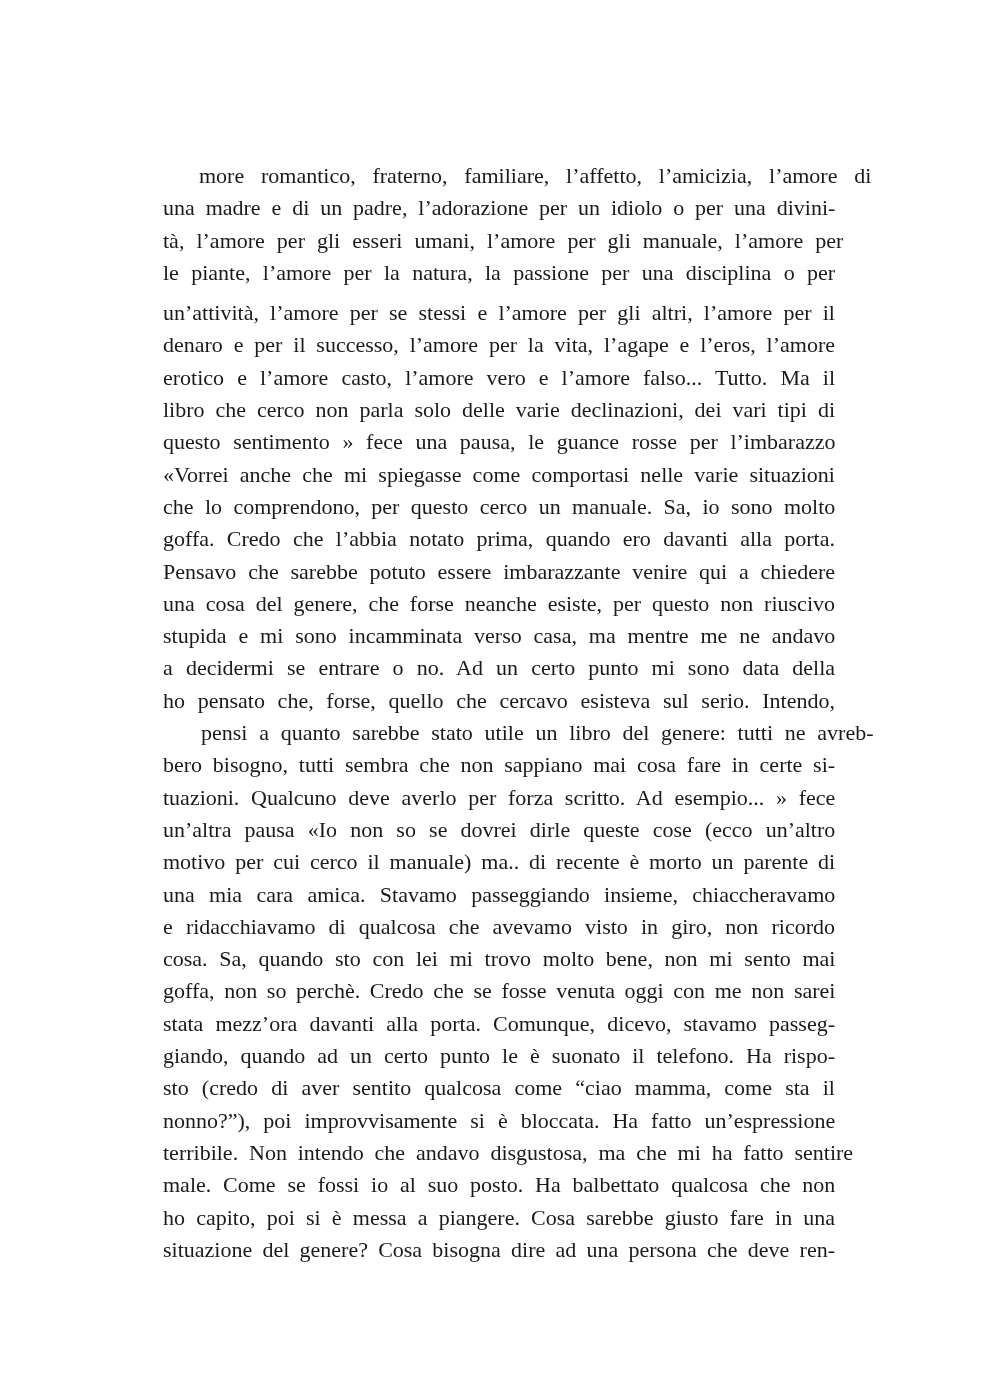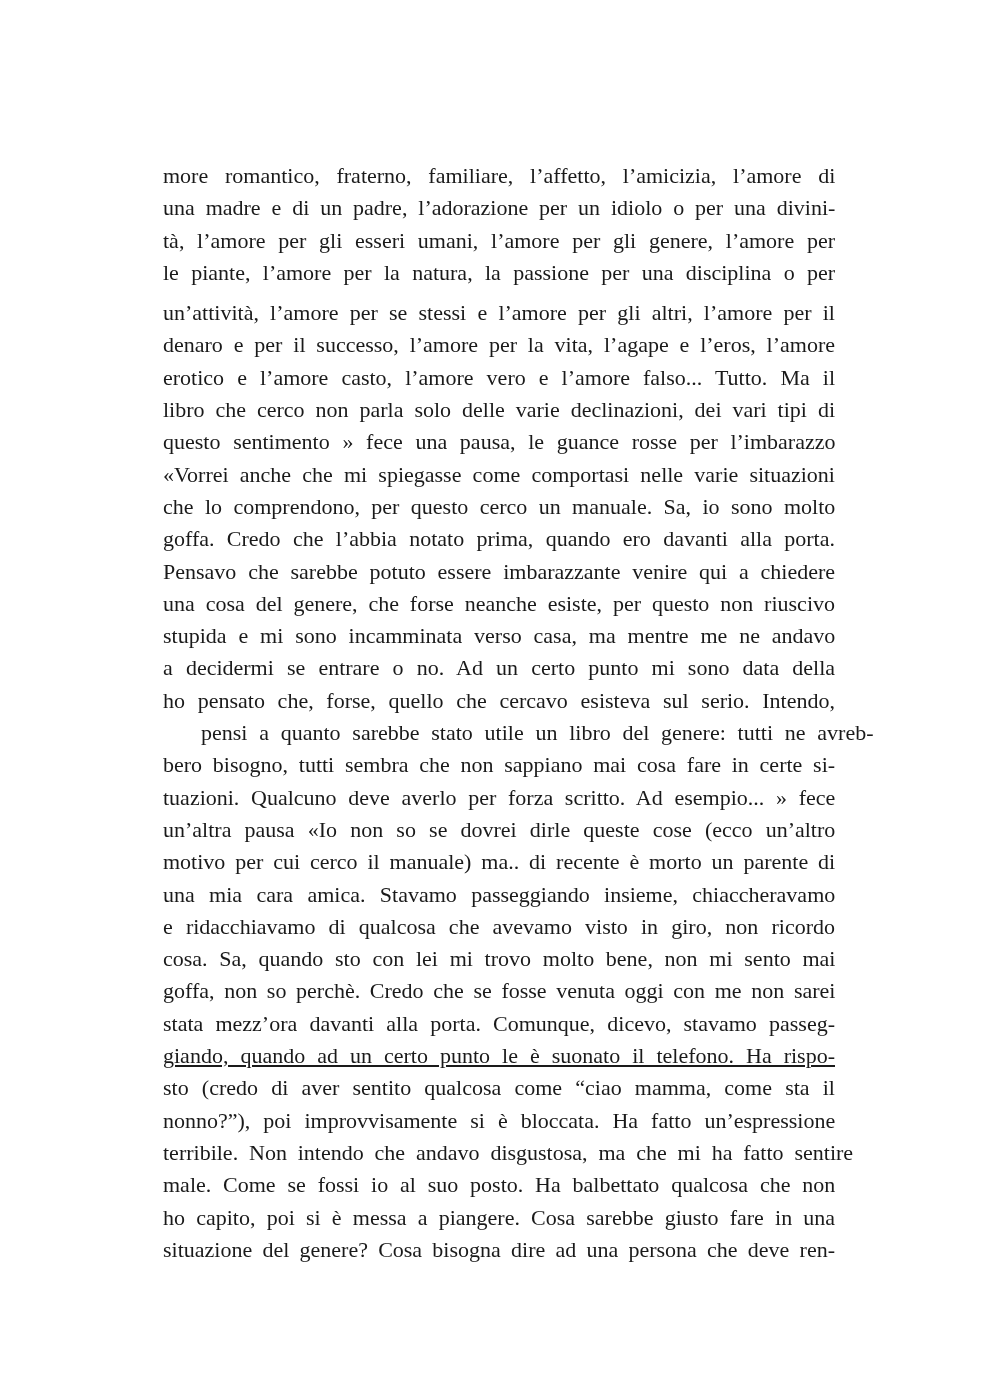--- a/index.html
+++ b/index.html
@@ -20,23 +20,23 @@
       white-space: nowrap;
       text-align: justify;
       text-align-last: justify;
     }
     .line.last { text-align-last: justify; }
   </style>
 </head>
 <body>
 
 <div class="page">
-  <span class="line" style="white-space: nowrap; display: block; word-spacing: 11.2857px;">more romantico, fraterno, familiare, l’affetto, l’amicizia, l’amore di</span>
+  <span class="line" style="white-space: nowrap; display: block; word-spacing: 11.2857px; margin-left: 36px;">more romantico, fraterno, familiare, l’affetto, l’amicizia, l’amore di</span>
   <span class="line" style="white-space: nowrap; display: block; word-spacing: 5.38462px;">una madre e di un padre, l’adorazione per un idiolo o per una divini-</span>
-  <span class="line" style="white-space: nowrap; display: block; word-spacing: 6.54545px;">tà, l’amore per gli esseri umani, l’amore per gli genere, l’amore per</span>
+  <span class="line" style="white-space: nowrap; display: block; word-spacing: 6.54545px;">tà, l’amore per gli esseri umani, l’amore per gli manuale, l’amore per</span>
   <span class="line" style="white-space: nowrap; display: block; word-spacing: 6.83333px;">le piante, l’amore per la natura, la passione per una disciplina o per</span>
   <span class="line" style="white-space: nowrap; display: block; word-spacing: 5.66667px; margin-top: 8px;">un’attività, l’amore per se stessi e l’amore per gli altri, l’amore per il</span>
   <span class="line" style="white-space: nowrap; display: block; word-spacing: 5.33333px;">denaro e per il successo, l’amore per la vita, l’agape e l’eros, l’amore</span>
   <span class="line" style="white-space: nowrap; display: block; word-spacing: 7.54545px;">erotico e l’amore casto, l’amore vero e l’amore falso... Tutto. Ma il</span>
   <span class="line" style="white-space: nowrap; display: block; word-spacing: 5.41667px;">libro che cerco non parla solo delle varie declinazioni, dei vari tipi di</span>
   <span class="line" style="white-space: nowrap; display: block; word-spacing: 7.2px;">questo sentimento » fece una pausa, le guance rosse per l’imbarazzo</span>
   <span class="line" style="white-space: nowrap; display: block; word-spacing: 5.66667px;">«Vorrei anche che mi spiegasse come comportasi nelle varie situazioni</span>
   <span class="line" style="white-space: nowrap; display: block; word-spacing: 5.90909px;">che lo comprendono, per questo cerco un manuale. Sa, io sono molto</span>
   <span class="line" style="white-space: nowrap; display: block; word-spacing: 6.8px;">goffa. Credo che l’abbia notato prima, quando ero davanti alla porta.</span>
   <span class="line" style="white-space: nowrap; display: block; word-spacing: 6.33333px;">Pensavo che sarebbe potuto essere imbarazzante venire qui a chiedere</span>
@@ -47,20 +47,20 @@
   <span class="line" style="white-space: nowrap; display: block; word-spacing: 6.25px; margin-left: 38px;">pensi a quanto sarebbe stato utile un libro del genere: tutti ne avreb-</span>
   <span class="line" style="white-space: nowrap; display: block; word-spacing: 5.25px;">bero bisogno, tutti sembra che non sappiano mai cosa fare in certe si-</span>
   <span class="line" style="white-space: nowrap; display: block; word-spacing: 6.2px;">tuazioni. Qualcuno deve averlo per forza scritto. Ad esempio... » fece</span>
   <span class="line" style="white-space: nowrap; display: block; word-spacing: 7.63636px;">un’altra pausa «Io non so se dovrei dirle queste cose (ecco un’altro</span>
   <span class="line" style="white-space: nowrap; display: block; word-spacing: 4.38462px;">motivo per cui cerco il manuale) ma.. di recente è morto un parente di</span>
   <span class="line" style="white-space: nowrap; display: block; word-spacing: 8.85714px;">una mia cara amica. Stavamo passeggiando insieme, chiaccheravamo</span>
   <span class="line" style="white-space: nowrap; display: block; word-spacing: 7.6px;">e ridacchiavamo di qualcosa che avevamo visto in giro, non ricordo</span>
   <span class="line" style="white-space: nowrap; display: block; word-spacing: 6.23077px;">cosa. Sa, quando sto con lei mi trovo molto bene, non mi sento mai</span>
   <span class="line" style="white-space: nowrap; display: block; word-spacing: 4.15385px;">goffa, non so perchè. Credo che se fosse venuta oggi con me non sarei</span>
   <span class="line" style="white-space: nowrap; display: block; word-spacing: 6.625px;">stata mezz’ora davanti alla porta. Comunque, dicevo, stavamo passeg-</span>
-  <span class="line" style="white-space: nowrap; display: block; word-spacing: 6.5px; text-decoration: underline;">giando, quando ad un certo punto le è suonato il telefono. Ha rispo-</span>
+  <span class="line" style="white-space: nowrap; display: block; word-spacing: 6.5px;">giando, quando ad un certo punto le è suonato il telefono. Ha rispo-</span>
   <span class="line" style="white-space: nowrap; display: block; word-spacing: 7.63636px;">sto (credo di aver sentito qualcosa come “ciao mamma, come sta il</span>
   <span class="line" style="white-space: nowrap; display: block; word-spacing: 7.5px;">nonno?”), poi improvvisamente si è bloccata. Ha fatto un’espressione</span>
   <span class="line" style="white-space: nowrap; display: block; word-spacing: 5.36364px;">terribile. Non intendo che andavo disgustosa, ma che mi ha fatto sentire</span>
   <span class="line" style="white-space: nowrap; display: block; word-spacing: 6.33333px;">male. Come se fossi io al suo posto. Ha balbettato qualcosa che non</span>
   <span class="line" style="white-space: nowrap; display: block; word-spacing: 5.69231px;">ho capito, poi si è messa a piangere. Cosa sarebbe giusto fare in una</span>
   <span class="line last" style="white-space: nowrap; display: block; word-spacing: 4.72727px;">situazione del genere? Cosa bisogna dire ad una persona che deve ren-</span>
 </div>
 
 </body></html>

